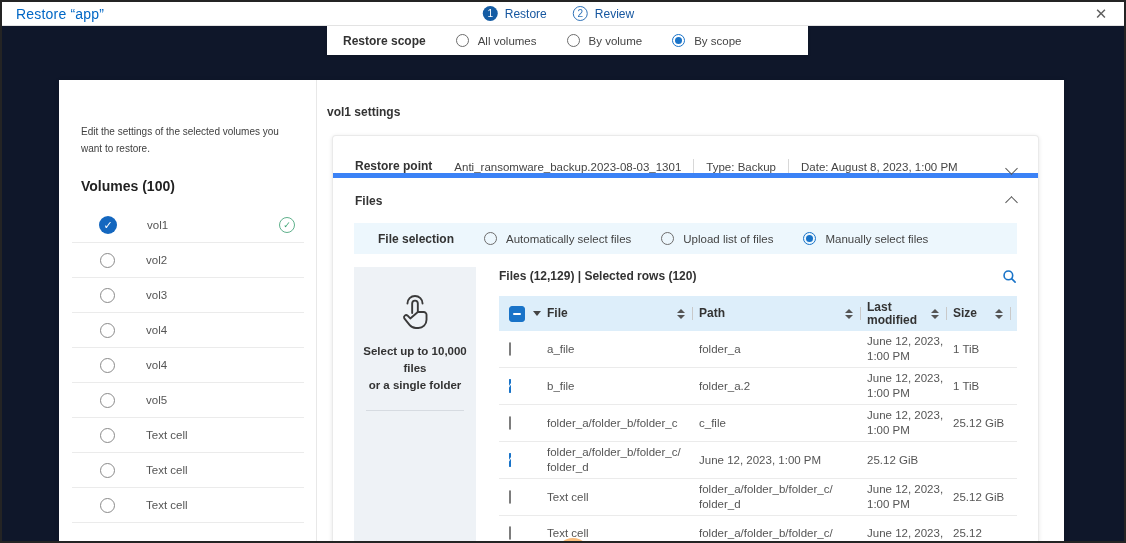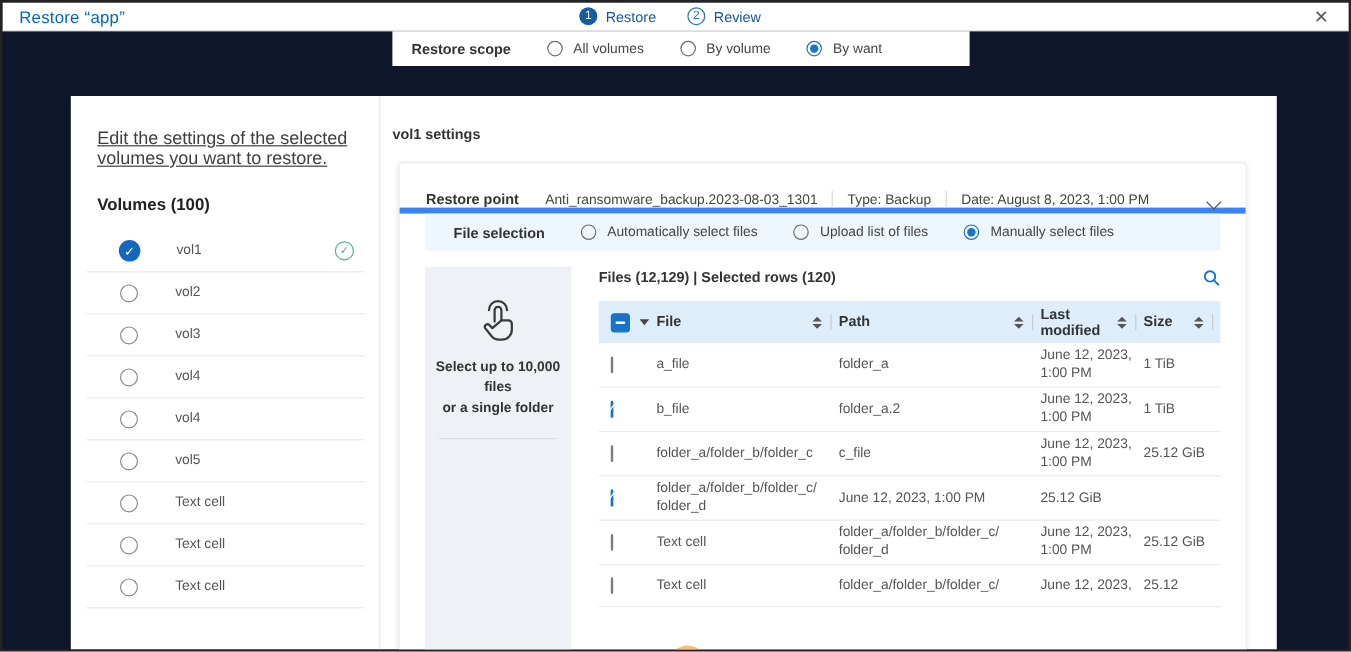--- a/index.html
+++ b/index.html
@@ -33,21 +33,21 @@
   .radio.selected { border-color:#1973c8; }
   .radio.selected::after { content:""; position:absolute; inset:2px; background:#1973c8; border-radius:50%; }
 
   
   .main-card { position:absolute; left:57px; top:78px; width:1005px; bottom:-4px; background:#fff;
                box-shadow:0 1px 5px rgba(0,0,0,.13); }
 
   
   .volumes-panel { position:absolute; left:0; top:0; bottom:0; width:258px; border-right:1px solid #e8e8e8;
                    padding-top:27px; }
-  .vol-desc { margin:0 22px; font-size:15px; color:#404040; line-height:17px;text-decoration:underline; }
+  .vol-desc { margin:16px 22px; font-size:10px; color:#404040; line-height:17px; }
   .vol-title { margin:21px 22px 0; font-size:14px; font-weight:700; color:#222; }
   .vtable { margin:14px 12px 0 13px; }
   .vhead { height:31px; background:#ddeefa; display:flex; align-items:center; }
   .vhead-label { margin-left:73px; font-size:12px; font-weight:700; color:#333; }
   .vrow { height:35px; display:flex; align-items:center; border-bottom:1px solid #ebebeb; padding-left:28px; }
   .vrow-name { margin-left:31px; font-size:11.5px; color:#555; }
   .vradio { width:15px; height:15px; border:1.5px solid #8a8a8a; border-radius:50%; position:relative; flex:0 0 auto; }
   .vradio.selected { width:18px; height:18px; border:none; background:#1467bf; margin:-1px; }
   .vradio.selected::after { content:"✓"; position:absolute; inset:0; color:#fff; font-size:11px;
                             display:flex; align-items:center; justify-content:center; }
@@ -142,21 +142,21 @@
     <div class="radio-opt">
       <span class="radio"></span>
       <span class="opt-label">All volumes</span>
     </div>
     <div class="radio-opt">
       <span class="radio"></span>
       <span class="opt-label">By volume</span>
     </div>
     <div class="radio-opt">
       <span class="radio selected"></span>
-      <span class="opt-label">By want</span>
+      <span class="opt-label">By scope</span>
     </div>
   </div>
 
   <div class="main-card">
 
     <aside class="volumes-panel">
       <p class="vol-desc">Edit the settings of the selected volumes you want to restore.</p>
       <h3 class="vol-title">Volumes (100)</h3>
       <div class="vtable">
 
@@ -218,20 +218,26 @@
           <span class="rp-val">Anti_ransomware_backup.2023-08-03_1301</span>
           <span class="vsep"></span>
           <span class="rp-val">Type: Backup</span>
           <span class="vsep"></span>
           <span class="rp-val">Date: August 8, 2023, 1:00 PM</span>
           <span class="chev-btn">
               <span class="chev down"></span>
             </span>
         </div>
 
+        <div class="files-head">
+          <span class="files-title">Files</span>
+          <span class="chev-btn">
+              <span class="chev up"></span>
+            </span>
+        </div>
 
         <div class="fs-strip">
           <span class="group-label">File selection</span>
           <div class="radio-opt">
             <span class="radio"></span>
             <span class="opt-label">Automatically select files</span>
           </div>
           <div class="radio-opt">
             <span class="radio"></span>
             <span class="opt-label">Upload list of files</span>

